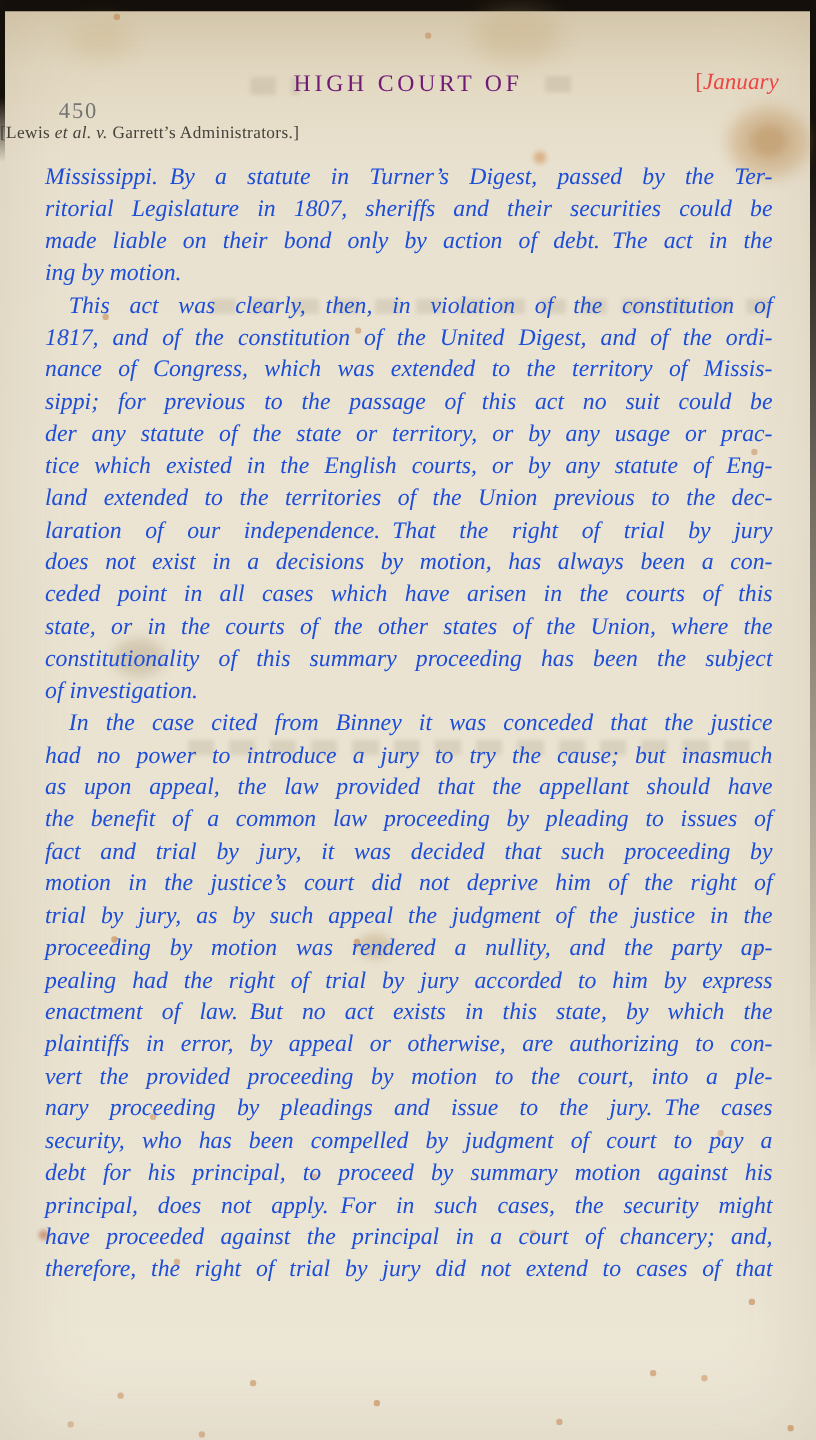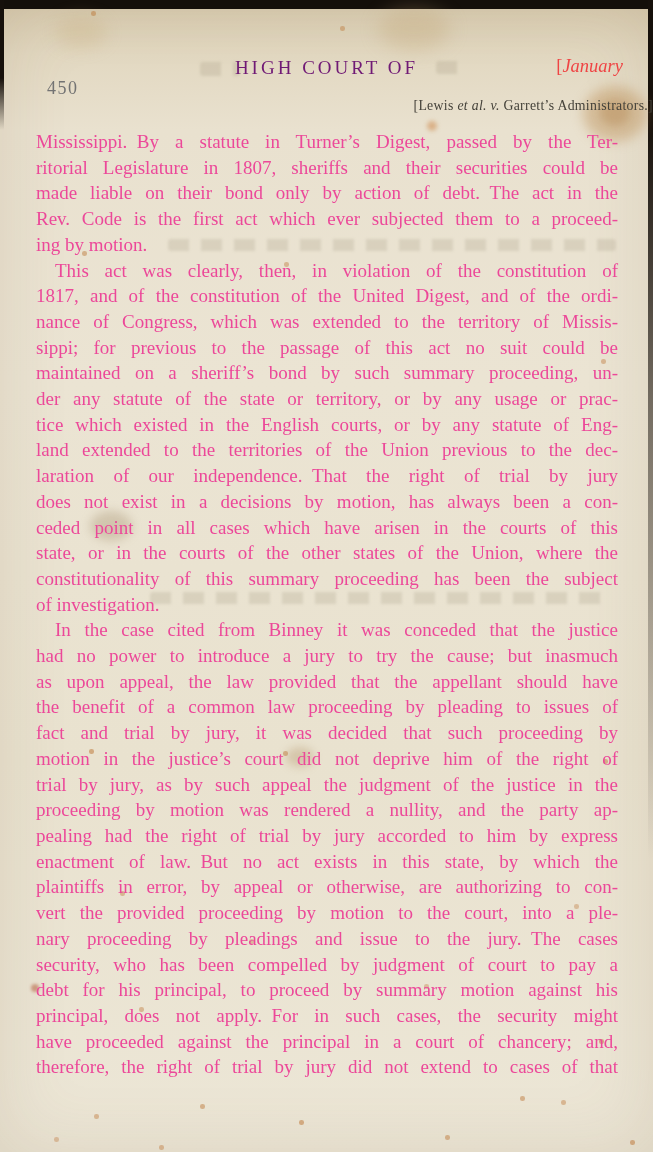--- a/index.html
+++ b/index.html
@@ -12,25 +12,25 @@
   .page{position:absolute;inset:0;box-shadow:inset 0 0 70px rgba(120,95,60,.14);}
   
   .edge-top{position:absolute;top:0;left:0;width:653px;height:9px;background:#140f0a;}
   .edge-left{position:absolute;top:0;left:0;width:4px;height:130px;background:linear-gradient(180deg,#16100b 60%,rgba(22,16,11,0));}
   .edge-right{position:absolute;top:0;right:0;width:5px;height:860px;background:linear-gradient(180deg,#16100b 0 120px,rgba(22,16,11,.55) 400px,rgba(22,16,11,0) 100%);}
   
   .page-num{position:absolute;left:47px;top:58px;font-size:18px;letter-spacing:1.5px;color:#737373;margin-top:20px;}
   .running-head{position:absolute;left:0;right:0;top:57px;text-align:center;font-size:19px;letter-spacing:3px;color:#701a75;}
   .month{position:absolute;right:30px;top:56px;font-size:18.5px;color:#ef4444;}
   .month .it{font-style:italic;}
-  .caption{position:absolute;left:0;right:0;top:98px;text-align:right;font-size:13.8px;color:#45423a;letter-spacing:.3px;}
+  .caption{position:absolute;left:0;right:0;top:98px;text-align:left;font-size:13.8px;color:#45423a;letter-spacing:.3px;}
   .caption .it{font-style:italic;}
   
-  .textblock{position:absolute;left:36px;top:129px;width:582px;color:#ec4899;
-    font-size:19px;line-height:25.7px;}
+  .textblock{position:absolute;left:36px;top:129px;width:582px;color:#1d4ed8;
+    font-size:19px;line-height:25.7px;font-style:italic;}
   .line{text-align:justify;text-align-last:justify;}
   .line.short{text-align-last:left;}
   .line.indent{text-indent:19px;}
   
   .ghost{position:absolute;filter:blur(1.6px);opacity:.55;
     background:repeating-linear-gradient(90deg,rgba(135,124,98,.32) 0 21px,rgba(135,124,98,0) 21px 33px);
     border-radius:3px;}
   .ghost-head-l{left:200px;top:62px;width:40px;height:14px;}
   .ghost-head-r{left:436px;top:61px;width:30px;height:13px;}
   .ghost-line-1{left:168px;top:239px;width:448px;height:12px;}
@@ -88,28 +88,26 @@
   <div class="page-num">450</div>
   <div class="running-head">HIGH COURT OF</div>
   <div class="month"><span>[</span><span class="it">January</span></div>
 
   <div class="caption"><span>[Lewis </span><span class="it">et al. v.</span><span> Garrett’s Administrators.]</span></div>
 
   <div class="textblock">
     <div class="line">Mississippi. By a statute in Turner’s Digest, passed by the Ter-</div>
     <div class="line">ritorial Legislature in 1807, sheriffs and their securities could be</div>
     <div class="line">made liable on their bond only by action of debt. The act in the</div>
-    <div class="line">Rev. Code is the first act which ever subjected them to a proceed-</div>
     <div class="line short">ing by motion.</div>
 
     <div class="line indent">This act was clearly, then, in violation of the constitution of</div>
     <div class="line">1817, and of the constitution of the United Digest, and of the ordi-</div>
     <div class="line">nance of Congress, which was extended to the territory of Missis-</div>
     <div class="line">sippi; for previous to the passage of this act no suit could be</div>
-    <div class="line">maintained on a sheriff’s bond by such summary proceeding, un-</div>
     <div class="line">der any statute of the state or territory, or by any usage or prac-</div>
     <div class="line">tice which existed in the English courts, or by any statute of Eng-</div>
     <div class="line">land extended to the territories of the Union previous to the dec-</div>
     <div class="line">laration of our independence. That the right of trial by jury</div>
     <div class="line">does not exist in a decisions by motion, has always been a con-</div>
     <div class="line">ceded point in all cases which have arisen in the courts of this</div>
     <div class="line">state, or in the courts of the other states of the Union, where the</div>
     <div class="line">constitutionality of this summary proceeding has been the subject</div>
     <div class="line short">of investigation.</div>
 

